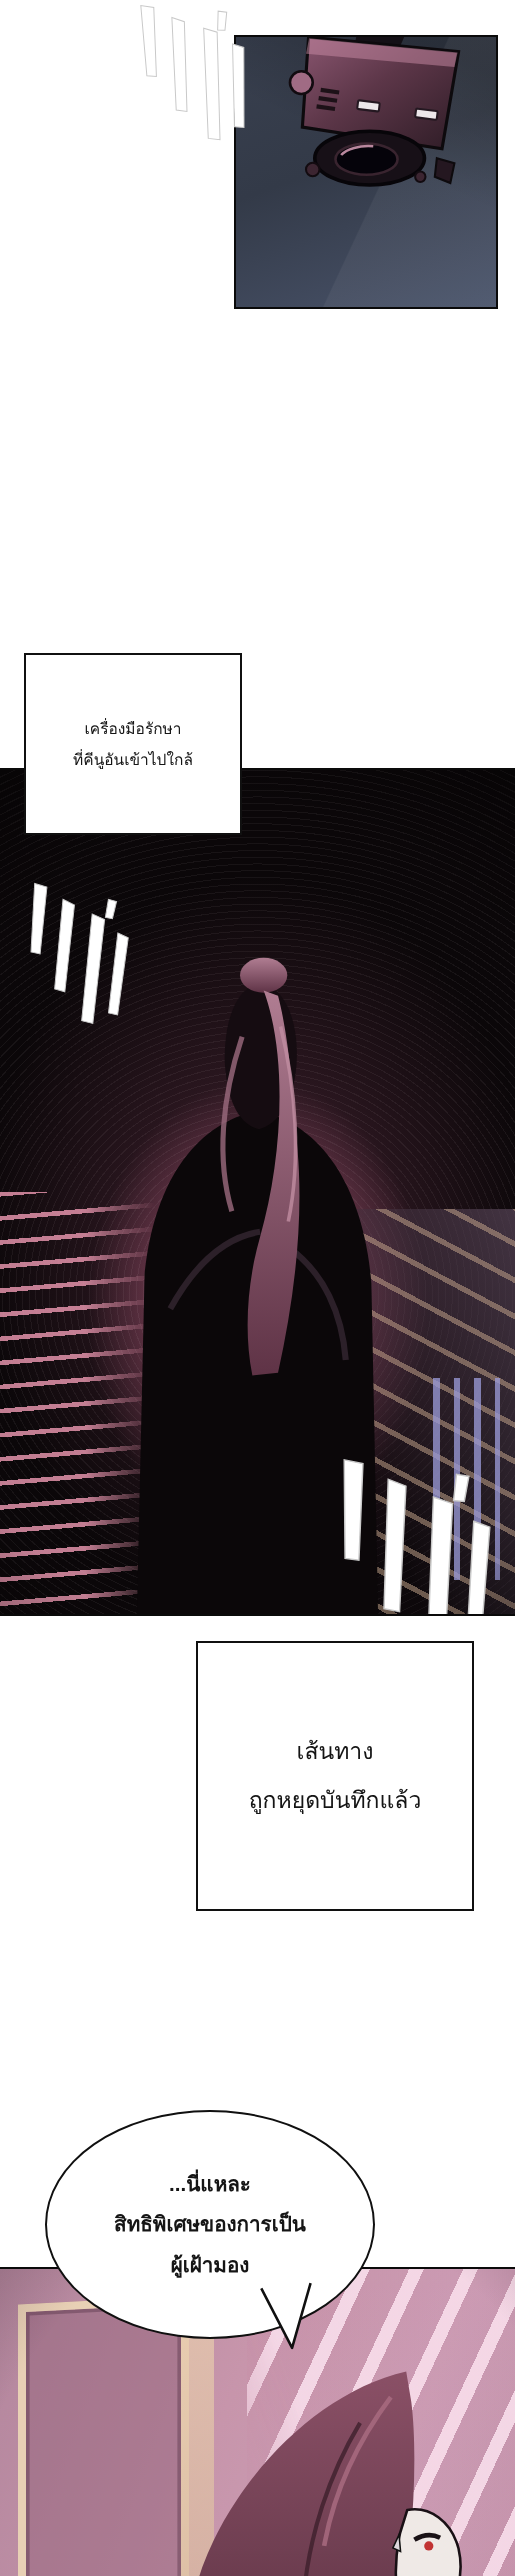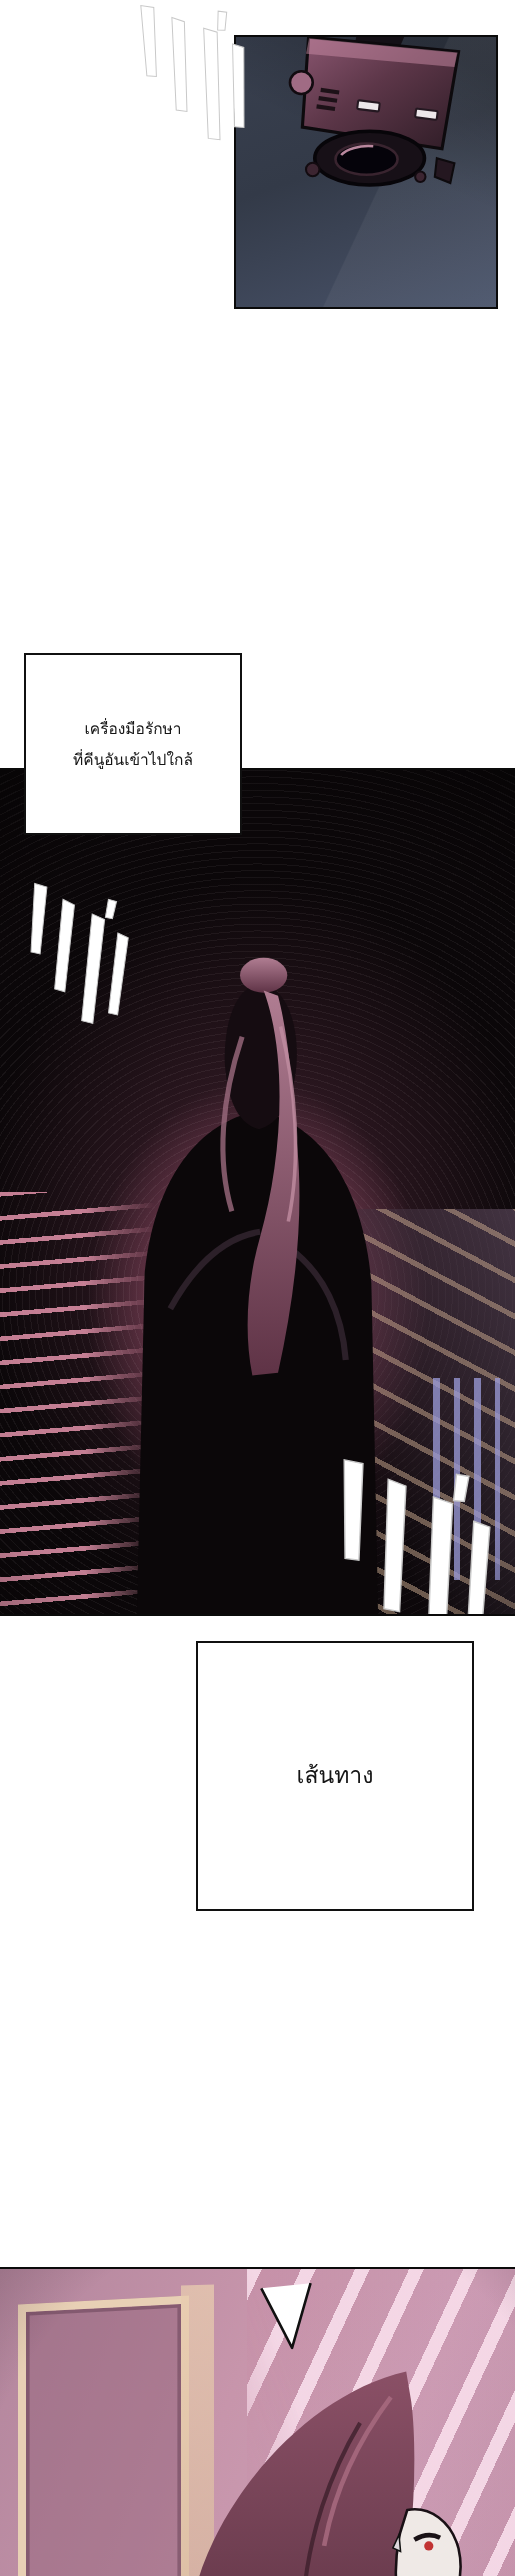--- a/index.html
+++ b/index.html
@@ -170,20 +170,21 @@
         <path d="M140,86 L96,300 L118,308 L164,100 Z"></path>
         <path d="M188,130 L152,290 L170,296 L208,142 Z"></path>
         <path d="M176,60 L166,96 L180,100 L192,66 Z"></path>
       </svg>
     </div>
     <div class="p2-vignette"></div>
   </section>
 
   <div class="caption caption-route">
     <div>เส้นทาง</div>
+    <div>ถูกหยุดบันทึกแล้ว</div>
   </div>
 
   <section class="panel panel-watcher">
     <div class="p3-stripes"></div>
     <div class="p3-door"></div>
     <div class="p3-pillar"></div>
 
     <svg class="watcher-svg" viewBox="0 0 1000 1482">
       <defs>
         <linearGradient id="hairG3" x1="0" y1="0" x2="0" y2="1">
@@ -217,18 +218,23 @@
         <circle cx="650" cy="1160" r="16"></circle>
         <circle cx="470" cy="1330" r="15"></circle>
         <circle cx="700" cy="1430" r="16"></circle>
         <circle cx="360" cy="1440" r="14"></circle>
       </g>
       <path d="M940,655 q52,92 -8,196" stroke="#fdfdfd" stroke-width="8" fill="none"></path>
     </svg>
     <div class="p3-shadow"></div>
   </section>
 
+  <div class="bubble bubble-privilege">
+    <div>...นี่แหละ</div>
+    <div>สิทธิพิเศษของการเป็น</div>
+    <div>ผู้เฝ้ามอง</div>
+  </div>
   <svg class="tail tail-privilege" viewBox="0 0 130 150">
     <path d="M12,22 L72,138 L108,12"></path>
   </svg>
 
 </div>
 
 
 </body></html>

